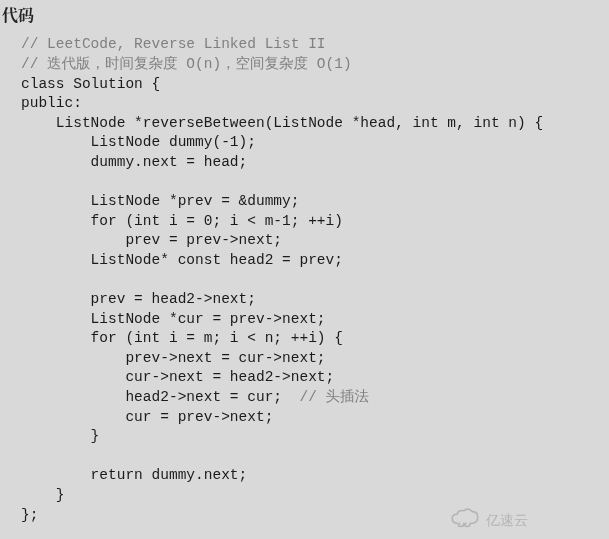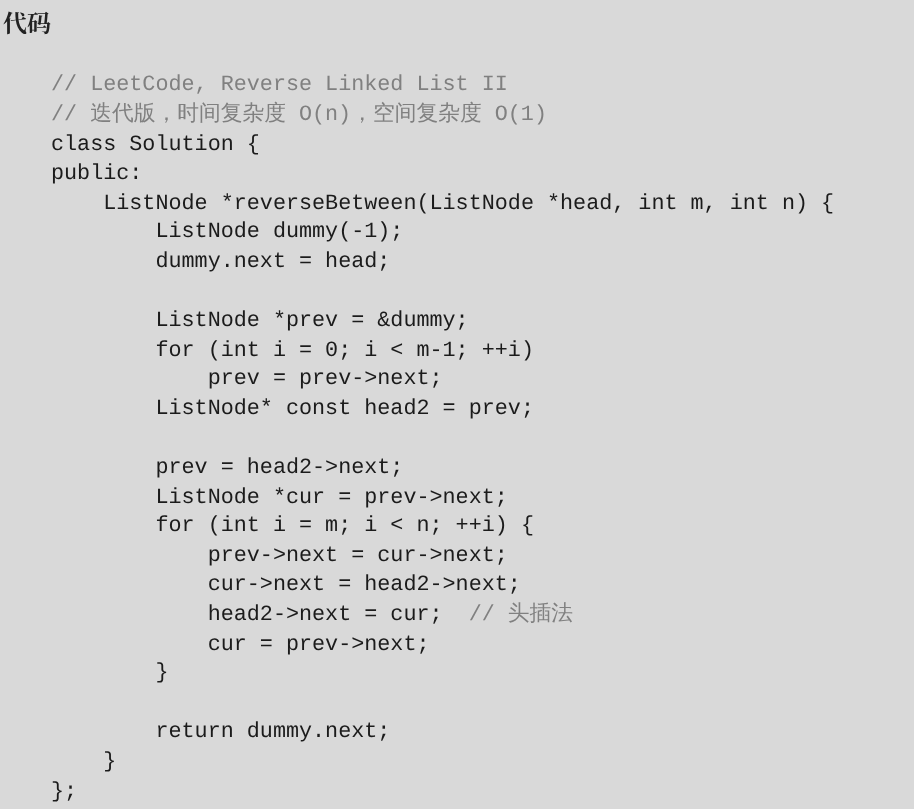--- a/index.html
+++ b/index.html
@@ -21,21 +21,21 @@
     box-sizing: border-box;
   }
   .heading {
     font-family: "SimSun", "Songti SC", "Noto Serif CJK SC", serif;
     font-weight: bold;
     font-size: 16px;
     color: #222;
     padding: 4px 2px 6px 2px;
   }
   pre.code {
-    margin: 16px;
+    margin: 3px;
     padding: 0 0 0 18px;
     font-family: "Courier New", Courier, monospace;
     font-size: 14.5px;
     line-height: 19.6px;
     white-space: pre;
     color: #1b1b1b;
   }
   .cmt {
     color: #808080;
   }
@@ -82,14 +82,26 @@
 <span>            prev-&gt;next = cur-&gt;next;</span>
 <span>            cur-&gt;next = head2-&gt;next;</span>
 <span><span>            head2-&gt;next = cur;  </span><span class="cmt"><span>// </span><span>头插法</span></span></span>
 <span>            cur = prev-&gt;next;</span>
 <span>        }</span>
 <span></span>
 <span>        return dummy.next;</span>
 <span>    }</span>
 <span>};</span></pre>
 
+  <div class="watermark">
+    <span>
+      <svg viewBox="0 0 64 40">
+        <g fill="none" stroke="#b0b0b0" stroke-width="3" stroke-linecap="round">
+          <path d="M18 30 Q8 30 8 21 Q8 13 17 13 Q19 5 30 6 Q38 0 46 8 Q56 8 56 19 Q56 30 44 30"></path>
+          <path d="M22 30 Q16 36 24 36 Q30 36 30 30"></path>
+          <path d="M34 30 Q28 36 36 36 Q42 36 42 30"></path>
+        </g>
+      </svg>
+    </span>
+    <span>亿速云</span>
+  </div>
 
 </div>
 
 </body></html>

